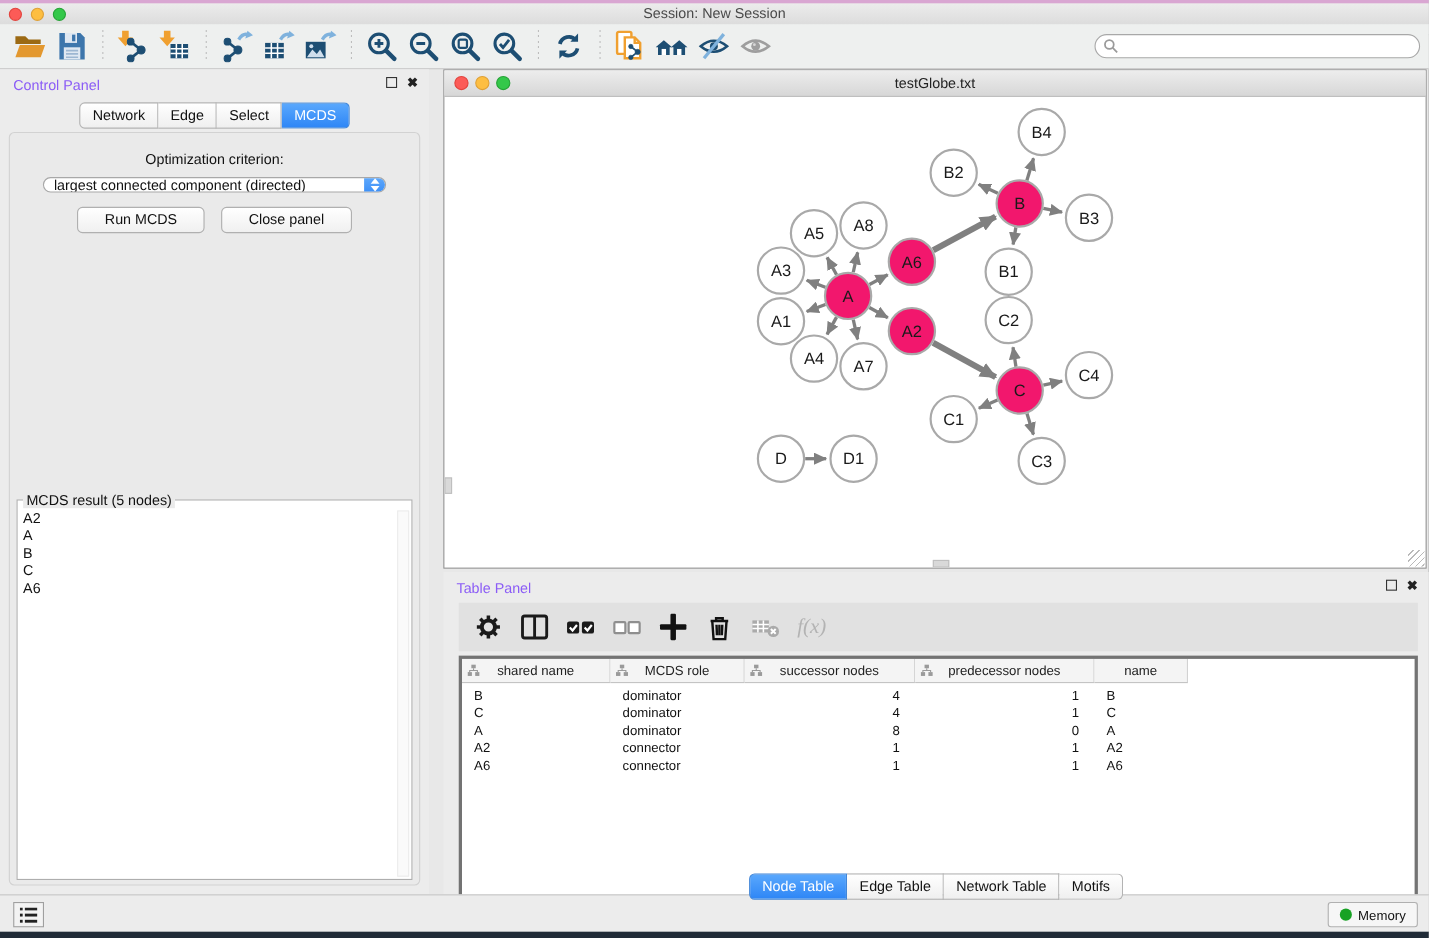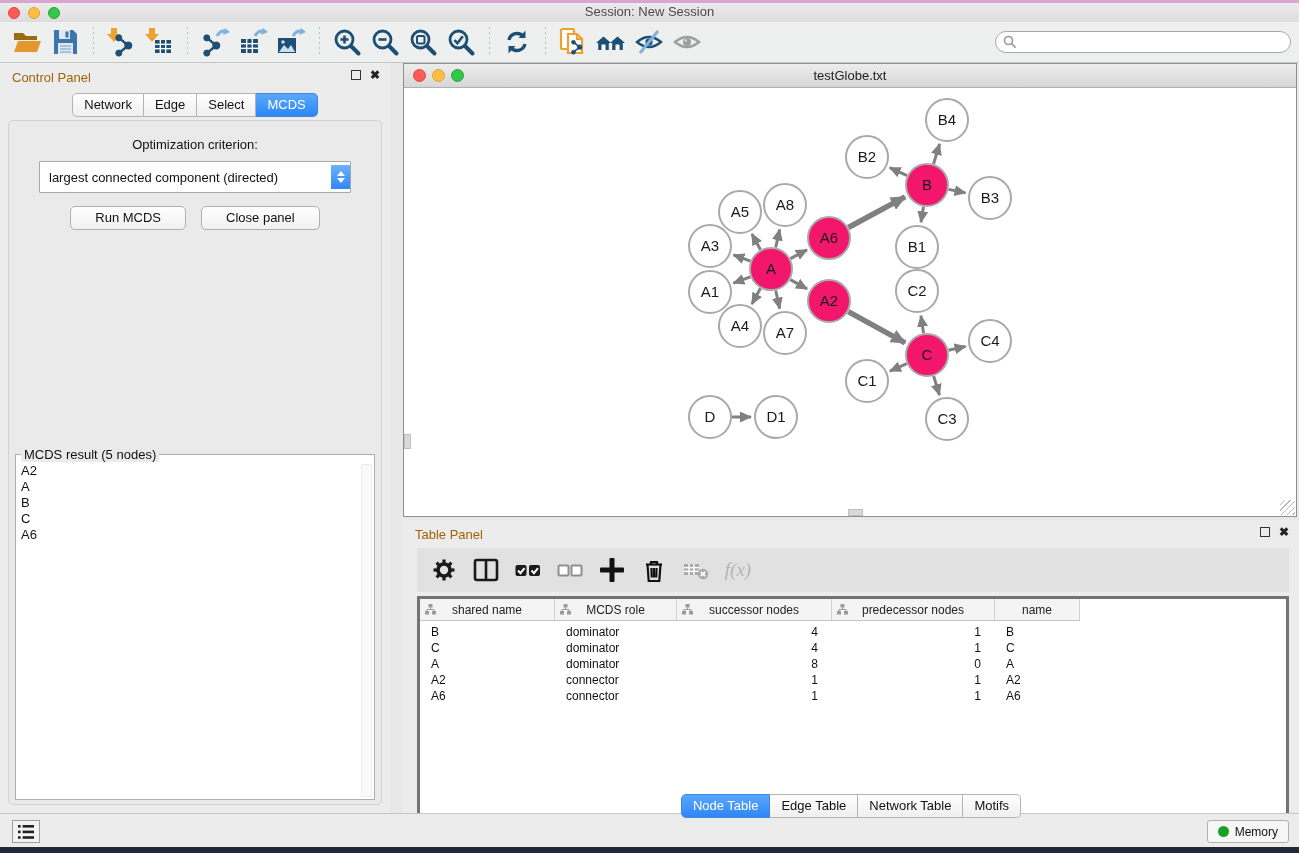--- a/index.html
+++ b/index.html
@@ -28,34 +28,34 @@
             background-image:repeating-linear-gradient(#bdbdbd 0 2px, transparent 2px 5px);
             background-size:1px 100%; background-repeat:no-repeat; background-position:center; }
   .search-wrap { margin-left:auto; width:296px; height:22px; border:1px solid #a8a8a8; border-radius:12px;
                  background:#fff; display:flex; align-items:center; padding:0 7px; gap:4px; }
   .search-input { border:none; outline:none; flex:1; font-size:12px; background:transparent;
                   font-family:"Liberation Sans", sans-serif; }
 
   
   .control-panel { position:absolute; left:0; top:63px; width:390px; height:750px; background:#ececec; }
   .cp-header { position:relative; height:26px; }
-  .panel-title { position:absolute; left:12px; top:7px; font-size:13px; color:#a16207; }
+  .panel-title { position:absolute; left:12px; top:7px; font-size:13px; color:#8b5cf6; }
   .panel-btns { position:absolute; right:10px; top:6px; display:flex; gap:9px; align-items:center; }
   .float-btn { width:10px; height:10px; border:1.6px solid #333; display:inline-block; }
   .close-btn { font-size:12px; color:#222; font-weight:bold; line-height:12px; }
   .seg-tabs { display:flex; justify-content:center; margin-top:4px; position:relative; z-index:2; }
   .seg-tab { border:1px solid #b3b3b3; border-left:none; background:linear-gradient(#ffffff,#efefef);
              padding:3px 11px 4px; font-size:13px; color:#111; white-space:nowrap; }
   .seg-tab:first-child { border-left:1px solid #b3b3b3; border-radius:5px 0 0 5px; }
   .seg-tab:last-child { border-radius:0 5px 5px 0; }
   .seg-tab.active { background:linear-gradient(#5aa8fd,#2e86f6); border-color:#4186d8; color:#fff; }
   .cp-content { position:absolute; left:8px; right:8px; top:57px; bottom:8px;
                 border:1px solid #d2d2d2; border-radius:5px; background:#eaeaea; }
   .opt-label { margin-top:16px; text-align:center; font-size:13px; color:#111; }
-  .dropdown { width:312px; height:32px; margin:9px auto 0; border:1px solid #a8a8a8; border-radius:1px;
+  .dropdown { width:312px; height:14px; margin:9px auto 0; border:1px solid #a8a8a8; border-radius:12px;
               background:#fff; display:flex; align-items:center; font-size:13px; color:#111;
               padding-left:9px; overflow:hidden; }
   .dd-value { flex:1; white-space:nowrap; }
   .dd-stepper { width:19px; height:24px; background:linear-gradient(#6cb2fd,#2f86f6);
                 display:flex; flex-direction:column; align-items:center; justify-content:center; gap:2px; }
   .tri-up { width:0; height:0; border-left:4px solid transparent; border-right:4px solid transparent;
             border-bottom:5px solid #fff; }
   .tri-down { width:0; height:0; border-left:4px solid transparent; border-right:4px solid transparent;
               border-top:5px solid #fff; }
   .btn-row { display:flex; justify-content:center; gap:15px; margin-top:13px; }

